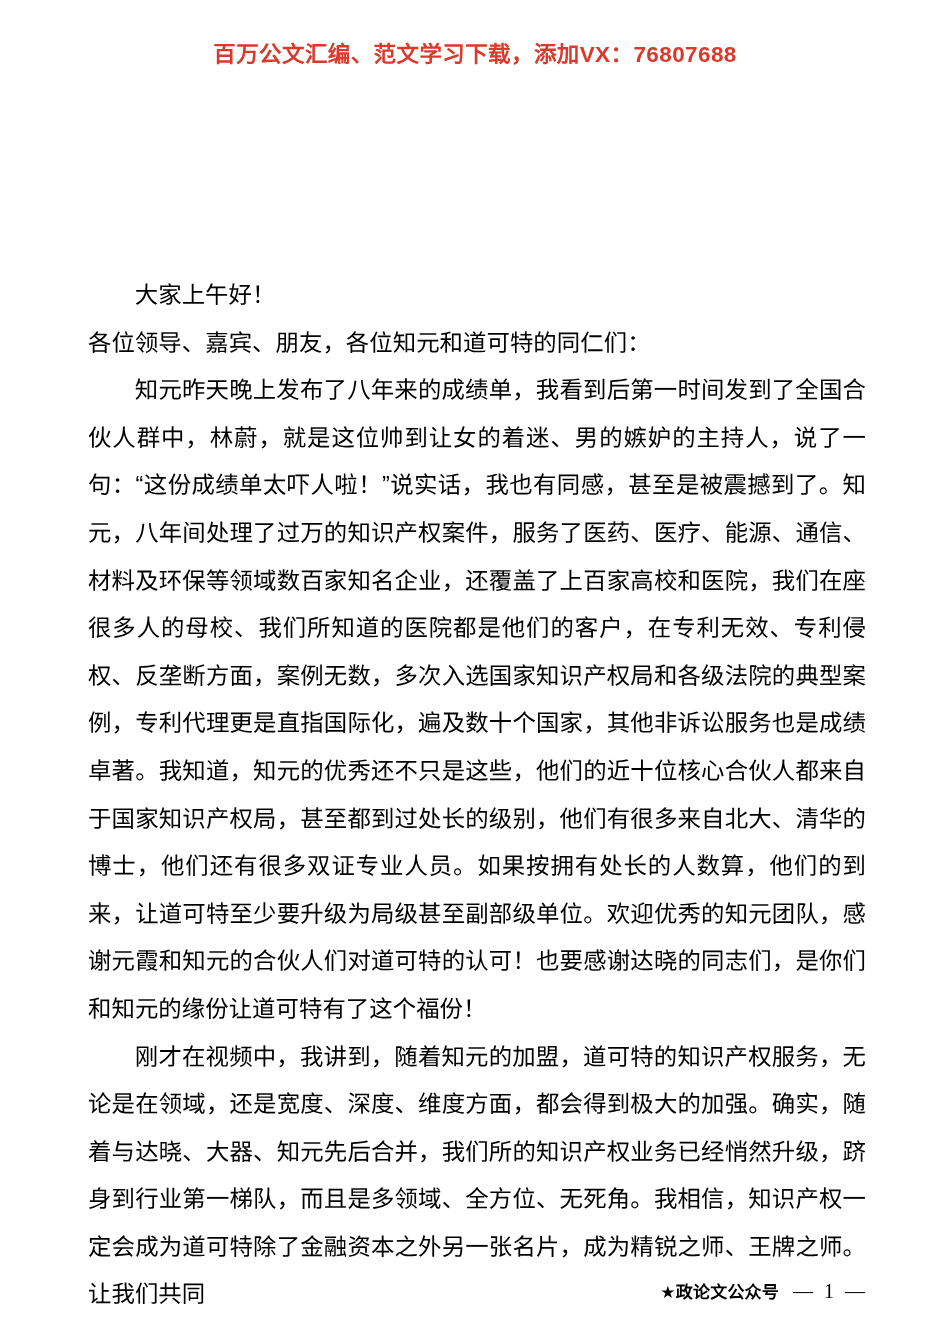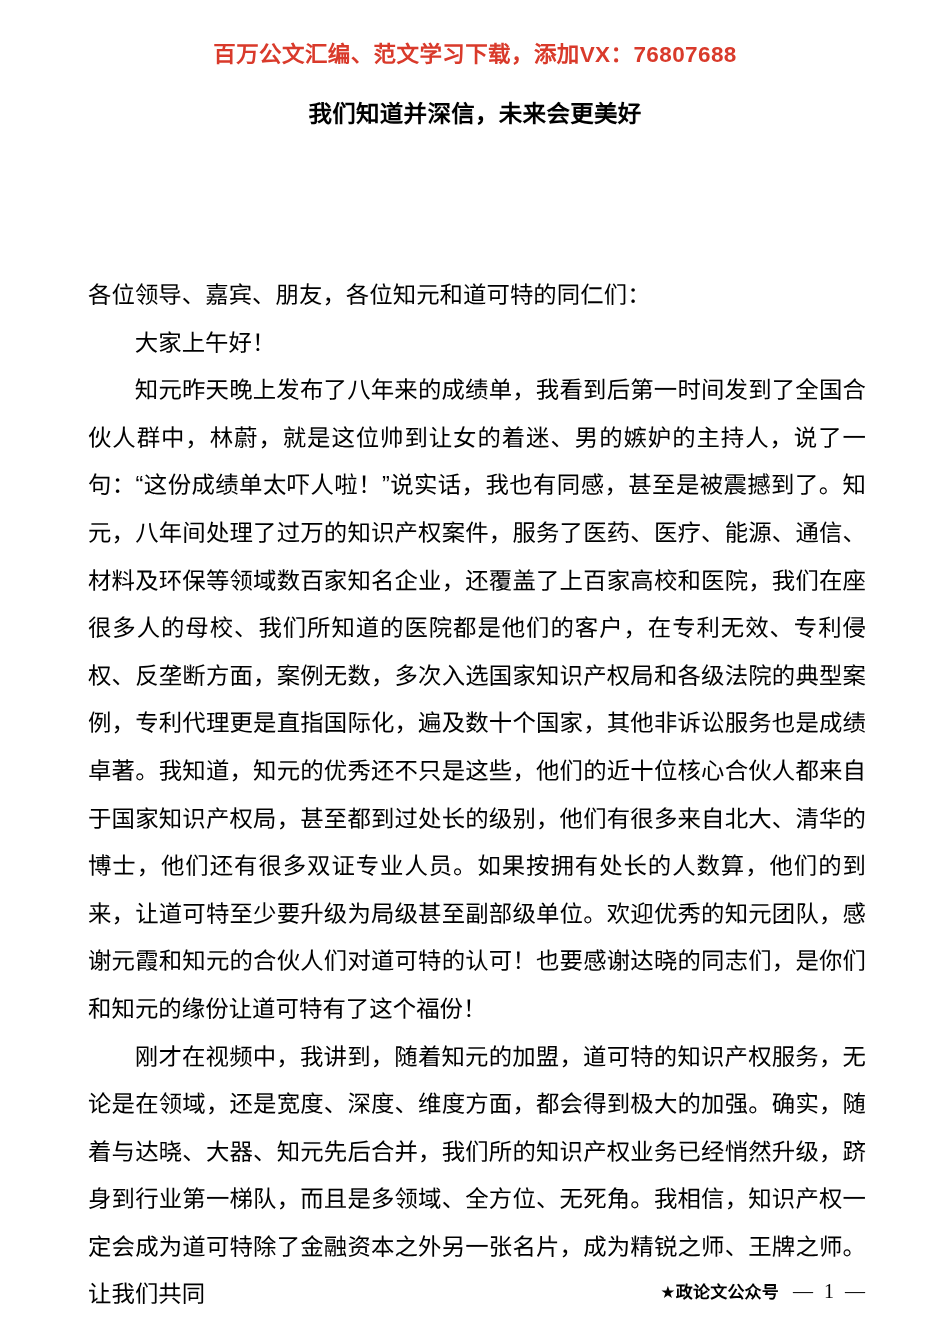--- a/index.html
+++ b/index.html
@@ -112,26 +112,25 @@
   }
 </style>
 </head>
 <body>
 
 <div class="page">
 
   <div class="promo-banner" style="color: rgb(217, 58, 43);">百万公文汇编、范文学习下载，添加VX：76807688</div>
 
   <div class="title-block">
-    <div class="title-line">我们知道并深信，未来会更美好</div>
   </div>
 
   <div class="body-text">
+    <p class="para indent">大家上午好！</p>
     <p class="para">各位领导、嘉宾、朋友，各位知元和道可特的同仁们：</p>
-    <p class="para indent">大家上午好！</p>
     <p class="para indent">知元昨天晚上发布了八年来的成绩单，我看到后第一时间发到了全国合伙人群中，林蔚，就是这位帅到让女的着迷、男的嫉妒的主持人，说了一句：“这份成绩单太吓人啦！”说实话，我也有同感，甚至是被震撼到了。知元，八年间处理了过万的知识产权案件，服务了医药、医疗、能源、通信、材料及环保等领域数百家知名企业，还覆盖了上百家高校和医院，我们在座很多人的母校、我们所知道的医院都是他们的客户，在专利无效、专利侵权、反垄断方面，案例无数，多次入选国家知识产权局和各级法院的典型案例，专利代理更是直指国际化，遍及数十个国家，其他非诉讼服务也是成绩卓著。我知道，知元的优秀还不只是这些，他们的近十位核心合伙人都来自于国家知识产权局，甚至都到过处长的级别，他们有很多来自北大、清华的博士，他们还有很多双证专业人员。如果按拥有处长的人数算，他们的到来，让道可特至少要升级为局级甚至副部级单位。欢迎优秀的知元团队，感谢元霞和知元的合伙人们对道可特的认可！也要感谢达晓的同志们，是你们和知元的缘份让道可特有了这个福份！</p>
     <p class="para indent">刚才在视频中，我讲到，随着知元的加盟，道可特的知识产权服务，无论是在领域，还是宽度、深度、维度方面，都会得到极大的加强。确实，随着与达晓、大器、知元先后合并，我们所的知识产权业务已经悄然升级，跻身到行业第一梯队，而且是多领域、全方位、无死角。我相信，知识产权一定会成为道可特除了金融资本之外另一张名片，成为精锐之师、王牌之师。让我们共同</p>
   </div>
 
   <div class="footer">
     <div class="footer-inner">
       <span class="footer-brand">★政论文公众号</span>
       <span class="footer-page">— 1 —</span>
     </div>
   </div>

